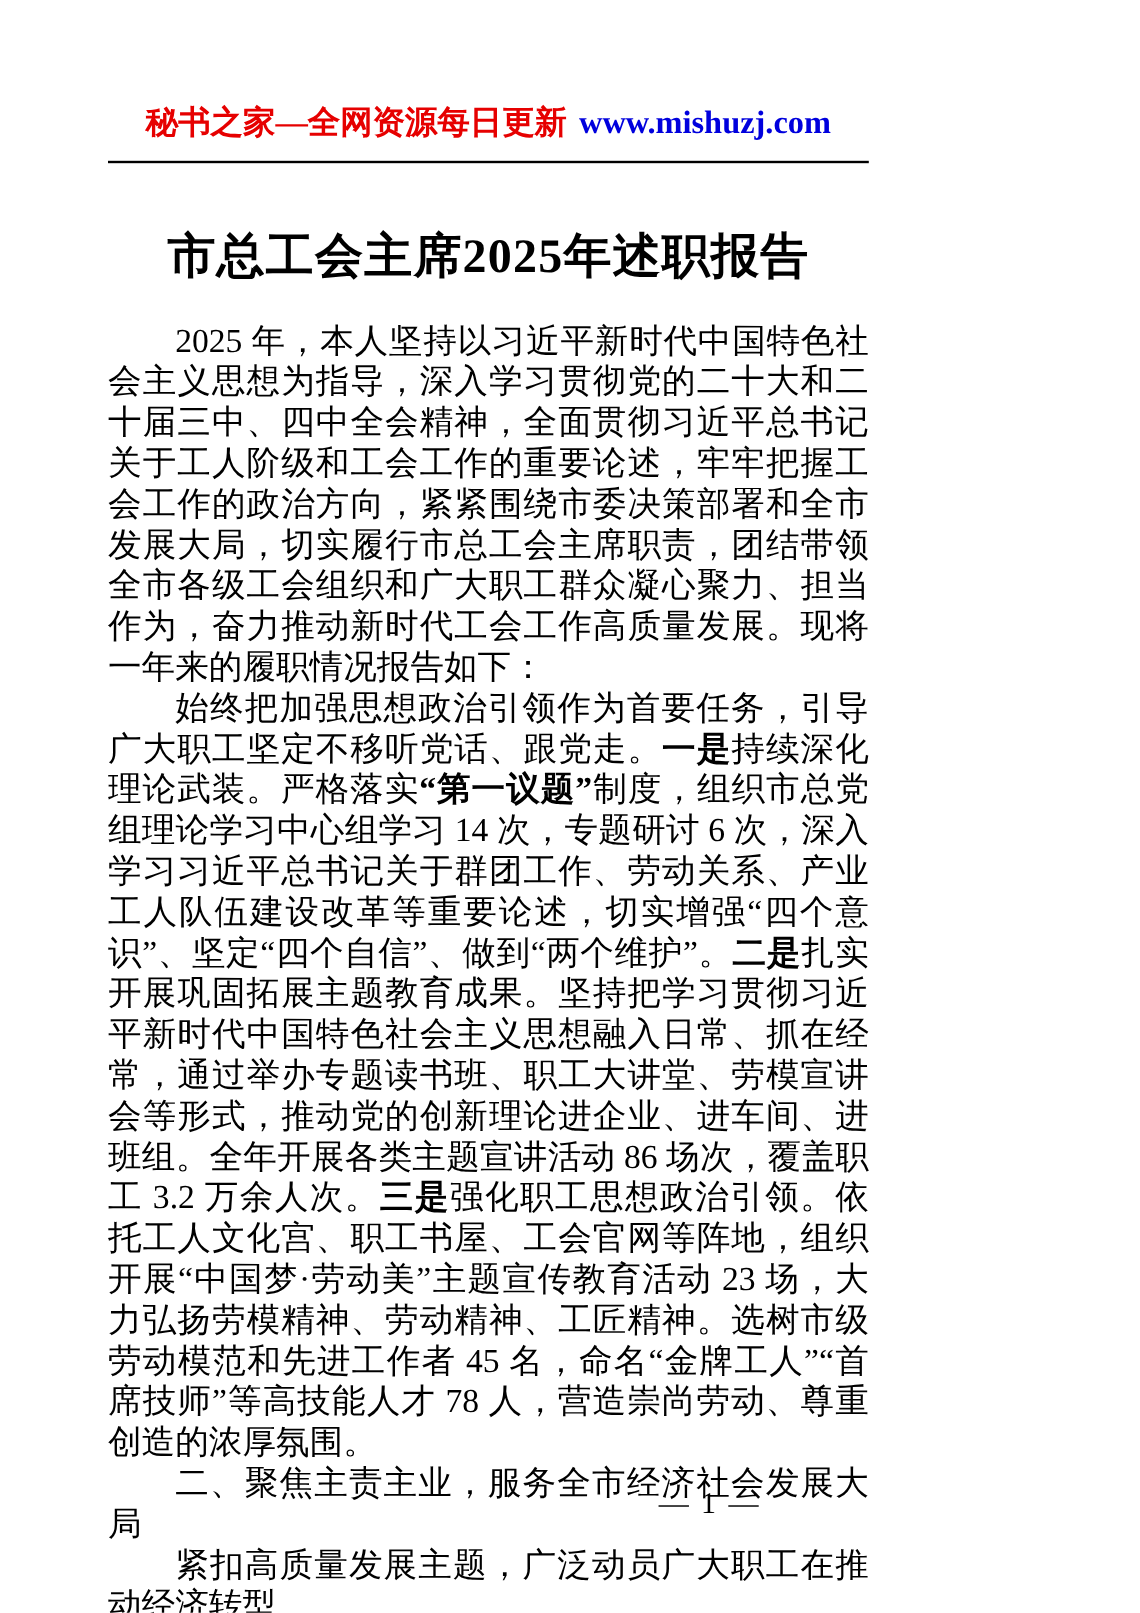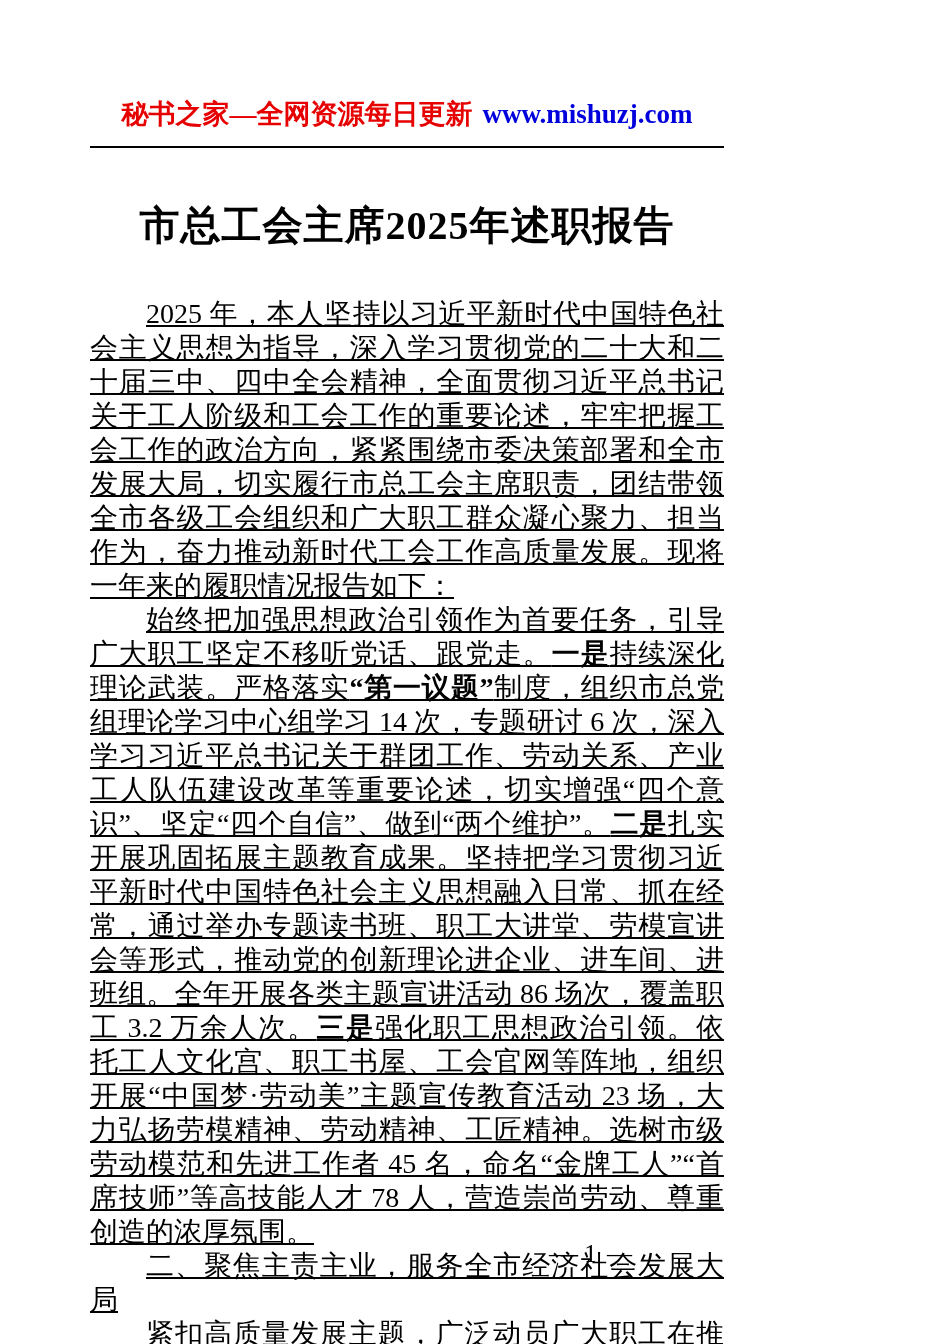--- a/index.html
+++ b/index.html
@@ -12,21 +12,21 @@
     height: 1344px;
     position: relative;
     font-family: "Liberation Serif", "DejaVu Serif", serif;
     color: #000000;
     overflow: hidden;
   }
   .page {
     box-sizing: border-box;
     width: 814px;
     height: 1344px;
-    padding: 12px 90px;
+    padding: 0 90px;
     position: relative;
   }
   .site-header {
     text-align: center;
     padding-top: 84px;
     font-size: 27px;
     font-weight: bold;
     white-space: nowrap;
   }
   .site-url {
@@ -35,31 +35,30 @@
   .header-rule {
     border: none;
     border-top: 2px solid #000000;
     margin: 14px 0 0 0;
   }
   .doc-title {
     text-align: center;
     font-size: 40px;
     font-weight: bold;
     letter-spacing: 1px;
-    margin: 50px 0 44px 0;
+    margin: 50px 0 27px 0;
   }
   .doc-body {
     font-size: 28px;
     line-height: 34px;
     text-align: justify;
   }
   .para {
     margin: 0;
     text-indent: 2em;
-    text-decoration: underline;
   }
   .bold {
     font-weight: bold;
   }
   .page-footer {
     position: absolute;
     bottom: 76px;
     right: 180px;
     font-size: 25px;
     letter-spacing: 2px;

